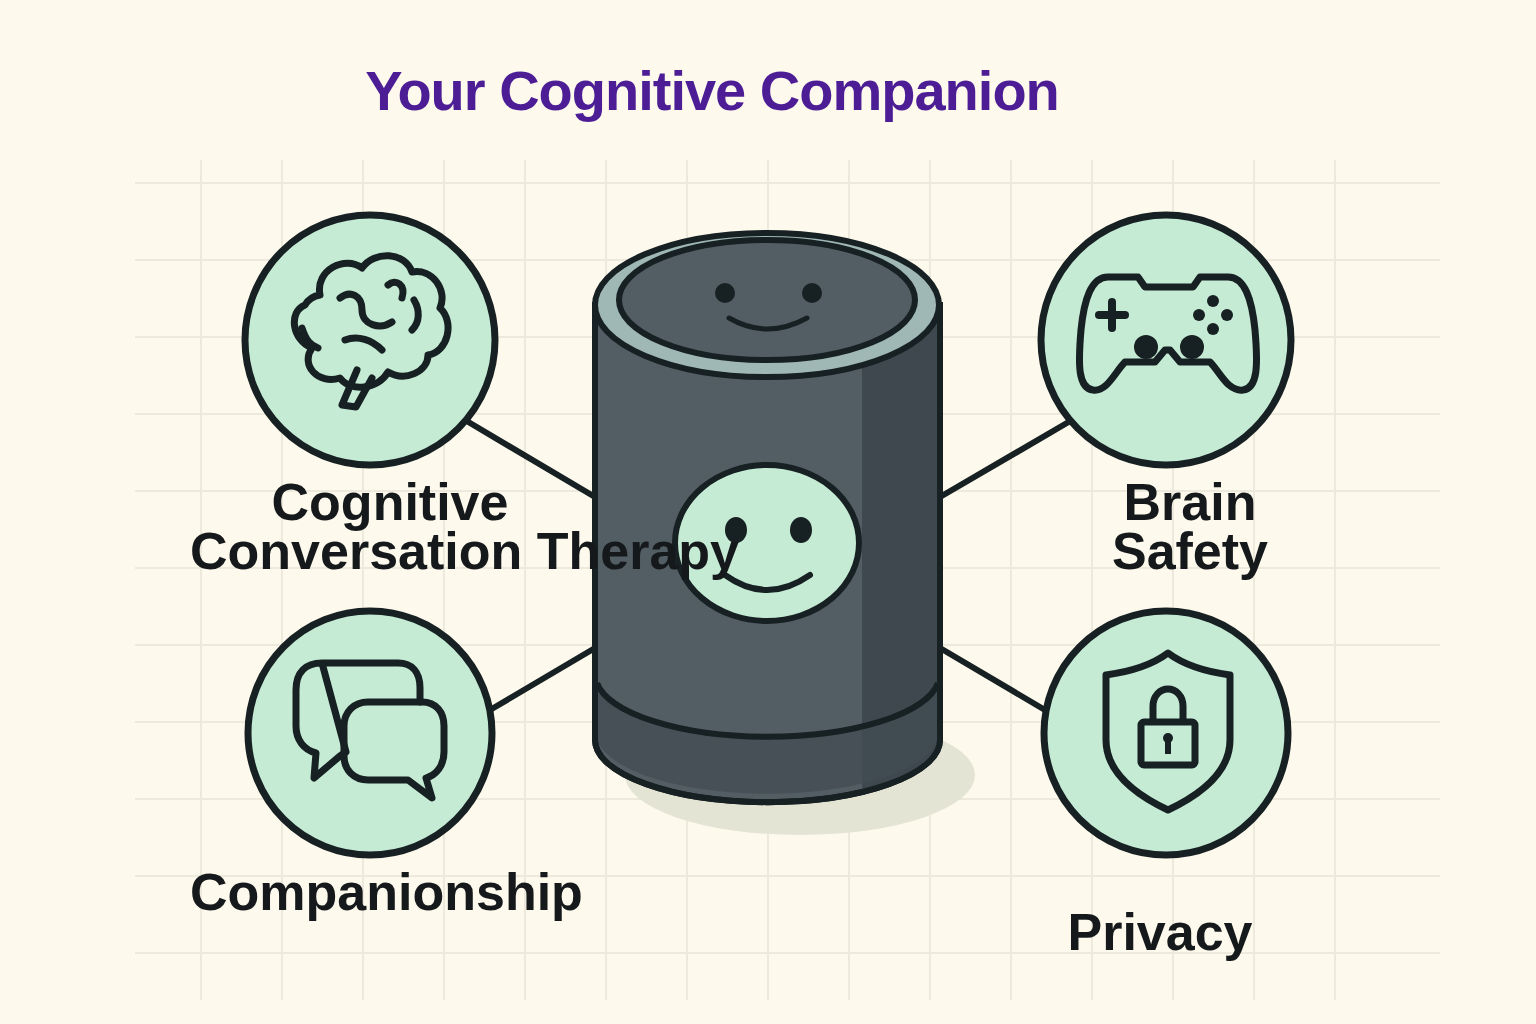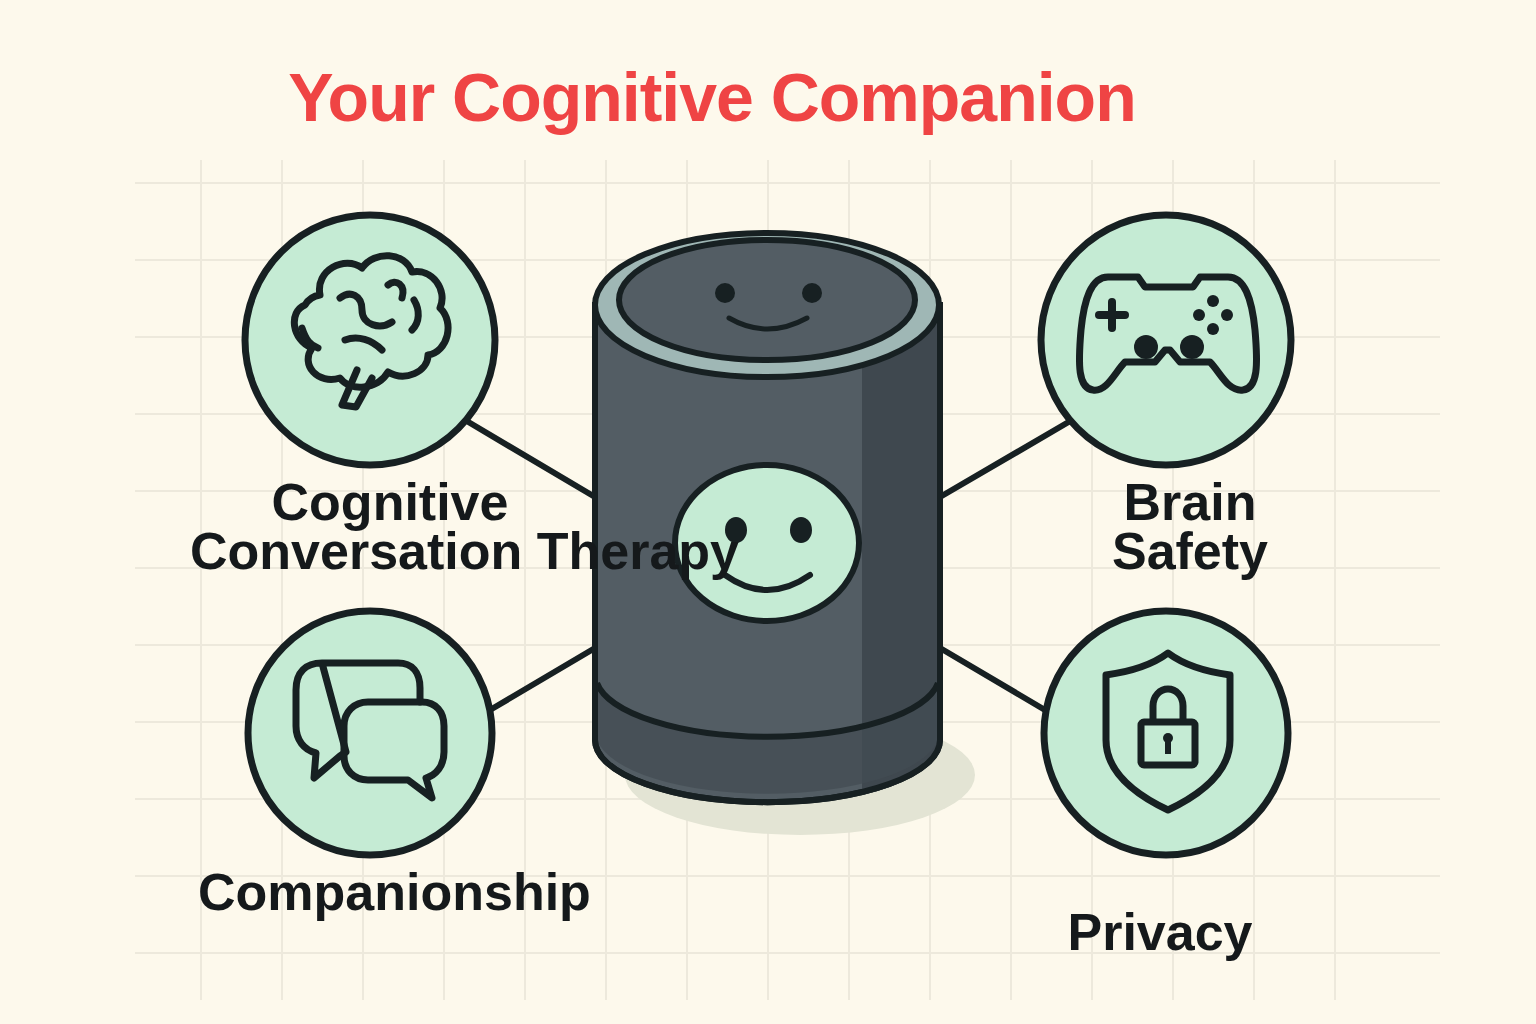--- a/index.html
+++ b/index.html
@@ -5,22 +5,22 @@
     html, body { margin: 0; padding: 0; }
     body {
       width: 1536px; height: 1024px; overflow: hidden;
       background: #fdf9ec;
       font-family: "Liberation Sans", sans-serif;
       position: relative;
     }
     .stage { position: absolute; left: 0; top: 0; width: 1536px; height: 1024px; }
     .title {
       position: absolute; left: 0; top: 58px; width: 1424px;
-      text-align: center; font-size: 68px; font-weight: 700;
-      color: #ef4444; letter-spacing: -1px;
+      text-align: center; font-size: 56px; font-weight: 700;
+      color: #4c1d95; letter-spacing: -1px;
       font-family: "Liberation Sans", sans-serif;
     }
     .label {
       position: absolute; text-align: center; font-weight: 700;
       font-size: 52px; line-height: 49px; color: #15191b;
       font-family: "Liberation Sans", sans-serif;
       white-space: nowrap;
     }
     .label span { display: block; }
     svg.art { position: absolute; left: 0; top: 0; }
@@ -150,21 +150,21 @@
   <div class="label" style="left:190px; top:478px; width:400px;">
     <span>Cognitive</span>
     <span>Conversation Therapy</span>
   </div>
 
   <div class="label" style="left:1090px; top:478px; width:200px;">
     <span>Brain</span>
     <span>Safety</span>
   </div>
 
-  <div class="label" style="left:198px; top:868px; width:360px;">
+  <div class="label" style="left:190px; top:868px; width:360px;">
     <span>Companionship</span>
   </div>
 
   <div class="label" style="left:1060px; top:868px; width:200px;margin-top:40px;">
     <span>Privacy</span>
   </div>
 
 </div>
 
 </body></html>

